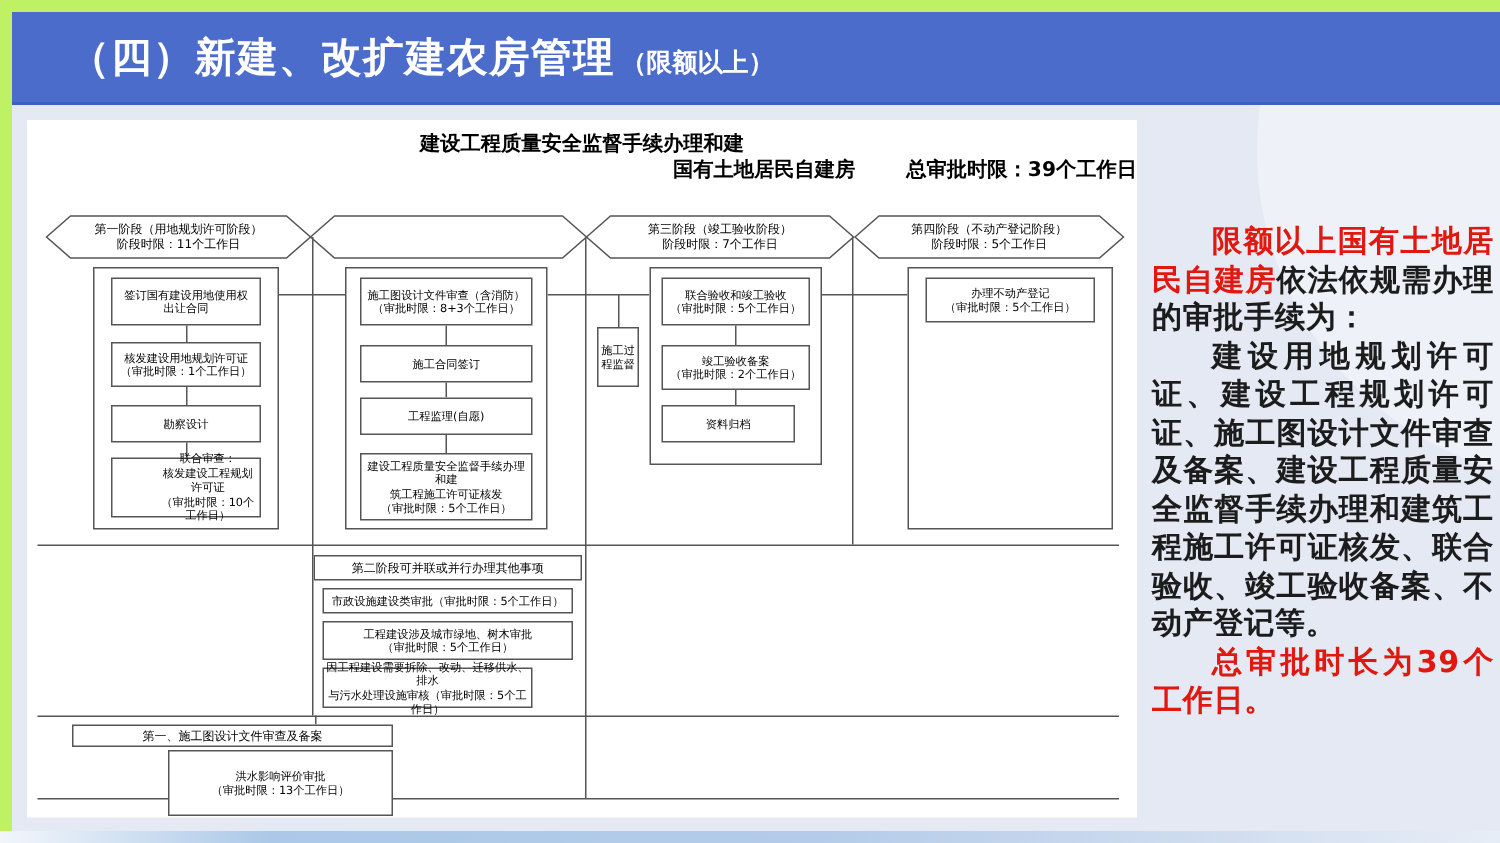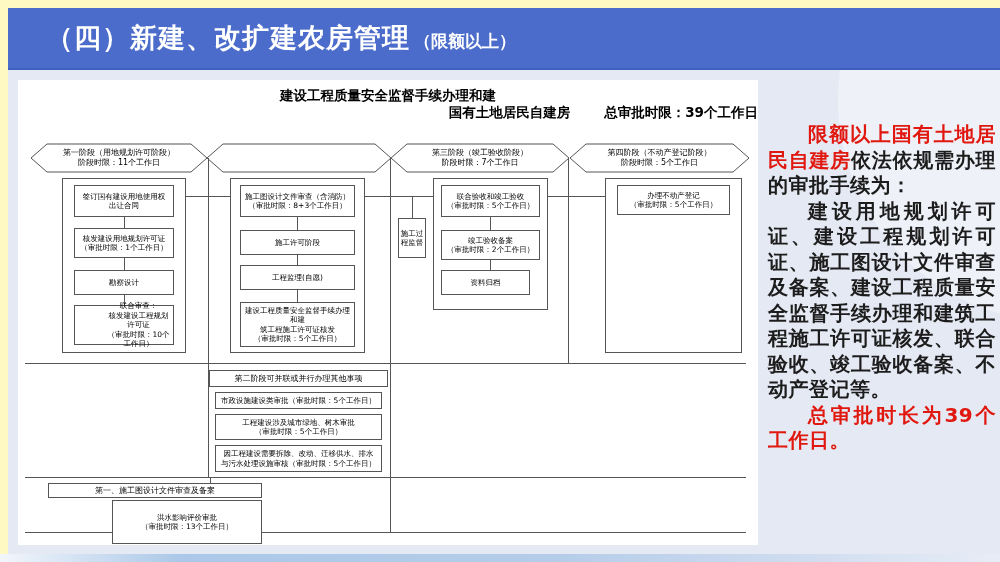--- a/index.html
+++ b/index.html
@@ -1,16 +1,16 @@
 <!DOCTYPE html>
 <html><head>
 <meta charset="utf-8">
 <style>
   html,body{margin:0;padding:0;background:#ffffff;font-family:"DejaVu Sans","Liberation Sans",sans-serif;}
-  .slide{position:relative;width:1000px;height:562px;background:#fef9c3;overflow:hidden;}
+  .slide{position:relative;width:1000px;height:562px;background:#bef264;overflow:hidden;}
 
   
   .banner{position:absolute;left:8px;top:8px;width:992px;height:62px;background:#4b6cca;
           border-bottom:2px solid #3d5fc0;display:flex;align-items:center;padding-left:38px;box-sizing:border-box;}
   .banner-title{color:#ffffff;font-weight:bold;font-size:27px;letter-spacing:1px;}
   .banner-sub{color:#ffffff;font-weight:bold;font-size:17px;margin-left:4px;padding-top:6px;}
 
   
   .bg{position:absolute;left:8px;top:70px;width:992px;height:484px;background:#e5e9f3;overflow:hidden;}
   .circle-a{position:absolute;left:830px;top:-192px;width:444px;height:444px;border-radius:50%;background:#eef1f8;}
@@ -31,21 +31,21 @@
              text-align:center;font-size:8px;line-height:10.5px;color:#000;white-space:pre-line;}
 
   .cbox{position:absolute;border:1px solid #555;background:#fff;box-sizing:border-box;}
   .fbox{position:absolute;border:1px solid #555;background:#fff;box-sizing:border-box;display:flex;align-items:center;
         justify-content:center;text-align:center;font-size:7.5px;line-height:9.5px;color:#000;white-space:pre-line;padding:1px;}
   .line{position:absolute;background:#555;}
   .sechead{position:absolute;border:1px solid #555;background:#fff;box-sizing:border-box;display:flex;align-items:center;
            justify-content:center;text-align:center;font-size:8px;color:#000;}
 
   
-  .right-panel{position:absolute;left:768px;top:122px;width:228px;}
+  .right-panel{position:absolute;left:768px;top:148px;width:228px;}
   .rp{margin:0;text-indent:2em;text-align:justify;font-weight:bold;font-size:20px;line-height:25.5px;
       color:#1c1c1c;letter-spacing:0.5px;}
   .red{color:#e0180f;}
 </style>
 </head>
 <body>
 
 <div class="slide">
 
   <div class="banner">
@@ -113,21 +113,21 @@
     <div class="fbox" style="left:56px;top:190px;width:100px;height:25px;">勘察设计</div>
     <div class="line" style="left:106px;top:215px;width:1px;height:10px;"></div>
     <div class="fbox" style="left:56px;top:225px;width:100px;height:40px;padding-left:30px;">联合审查：
 核发建设工程规划许可证
 （审批时限：10个工作日）</div>
 
     <div class="cbox" style="left:212px;top:98px;width:135px;height:175px;"></div>
     <div class="fbox" style="left:222px;top:105px;width:115px;height:32px;">施工图设计文件审查（含消防）
 （审批时限：8+3个工作日）</div>
     <div class="line" style="left:279px;top:137px;width:1px;height:13px;"></div>
-    <div class="fbox" style="left:222px;top:150px;width:115px;height:25px;">施工许可阶段</div>
+    <div class="fbox" style="left:222px;top:150px;width:115px;height:25px;">施工合同签订</div>
     <div class="line" style="left:279px;top:175px;width:1px;height:10px;"></div>
     <div class="fbox" style="left:222px;top:185px;width:115px;height:25px;">工程监理(自愿)</div>
     <div class="line" style="left:279px;top:210px;width:1px;height:12px;"></div>
     <div class="fbox" style="left:222px;top:222px;width:115px;height:45px;">建设工程质量安全监督手续办理和建
 筑工程施工许可证核发
 （审批时限：5个工作日）</div>
 
     <div class="cbox" style="left:415px;top:98px;width:115px;height:132px;"></div>
     <div class="fbox" style="left:423px;top:105px;width:99px;height:32px;">联合验收和竣工验收
 （审批时限：5个工作日）</div>
@@ -142,21 +142,21 @@
 程监督</div>
 
     <div class="cbox" style="left:587px;top:98px;width:137px;height:175px;"></div>
     <div class="fbox" style="left:599px;top:105px;width:113px;height:30px;">办理不动产登记
 （审批时限：5个工作日）</div>
 
     <div class="sechead" style="left:191px;top:290px;width:179px;height:17px;">第二阶段可并联或并行办理其他事项</div>
     <div class="fbox" style="left:197px;top:312px;width:167px;height:17px;">市政设施建设类审批（审批时限：5个工作日）</div>
     <div class="fbox" style="left:197px;top:334px;width:167px;height:26px;">工程建设涉及城市绿地、树木审批
 （审批时限：5个工作日）</div>
-    <div class="fbox" style="left:197px;top:365px;width:167px;height:27px;">因工程建设需要拆除、改动、迁移供水、排水
+    <div class="fbox" style="left:197px;top:365px;width:140px;height:27px;">因工程建设需要拆除、改动、迁移供水、排水
 与污水处理设施审核（审批时限：5个工作日）</div>
 
     <div class="line" style="left:192px;top:397px;width:1px;height:6px;"></div>
     <div class="sechead" style="left:30px;top:403px;width:214px;height:15px;">第一、施工图设计文件审查及备案</div>
     <div class="fbox" style="left:94px;top:420px;width:150px;height:44px;">洪水影响评价审批
 （审批时限：13个工作日）</div>
 
   </div>
 
   <div class="right-panel">

